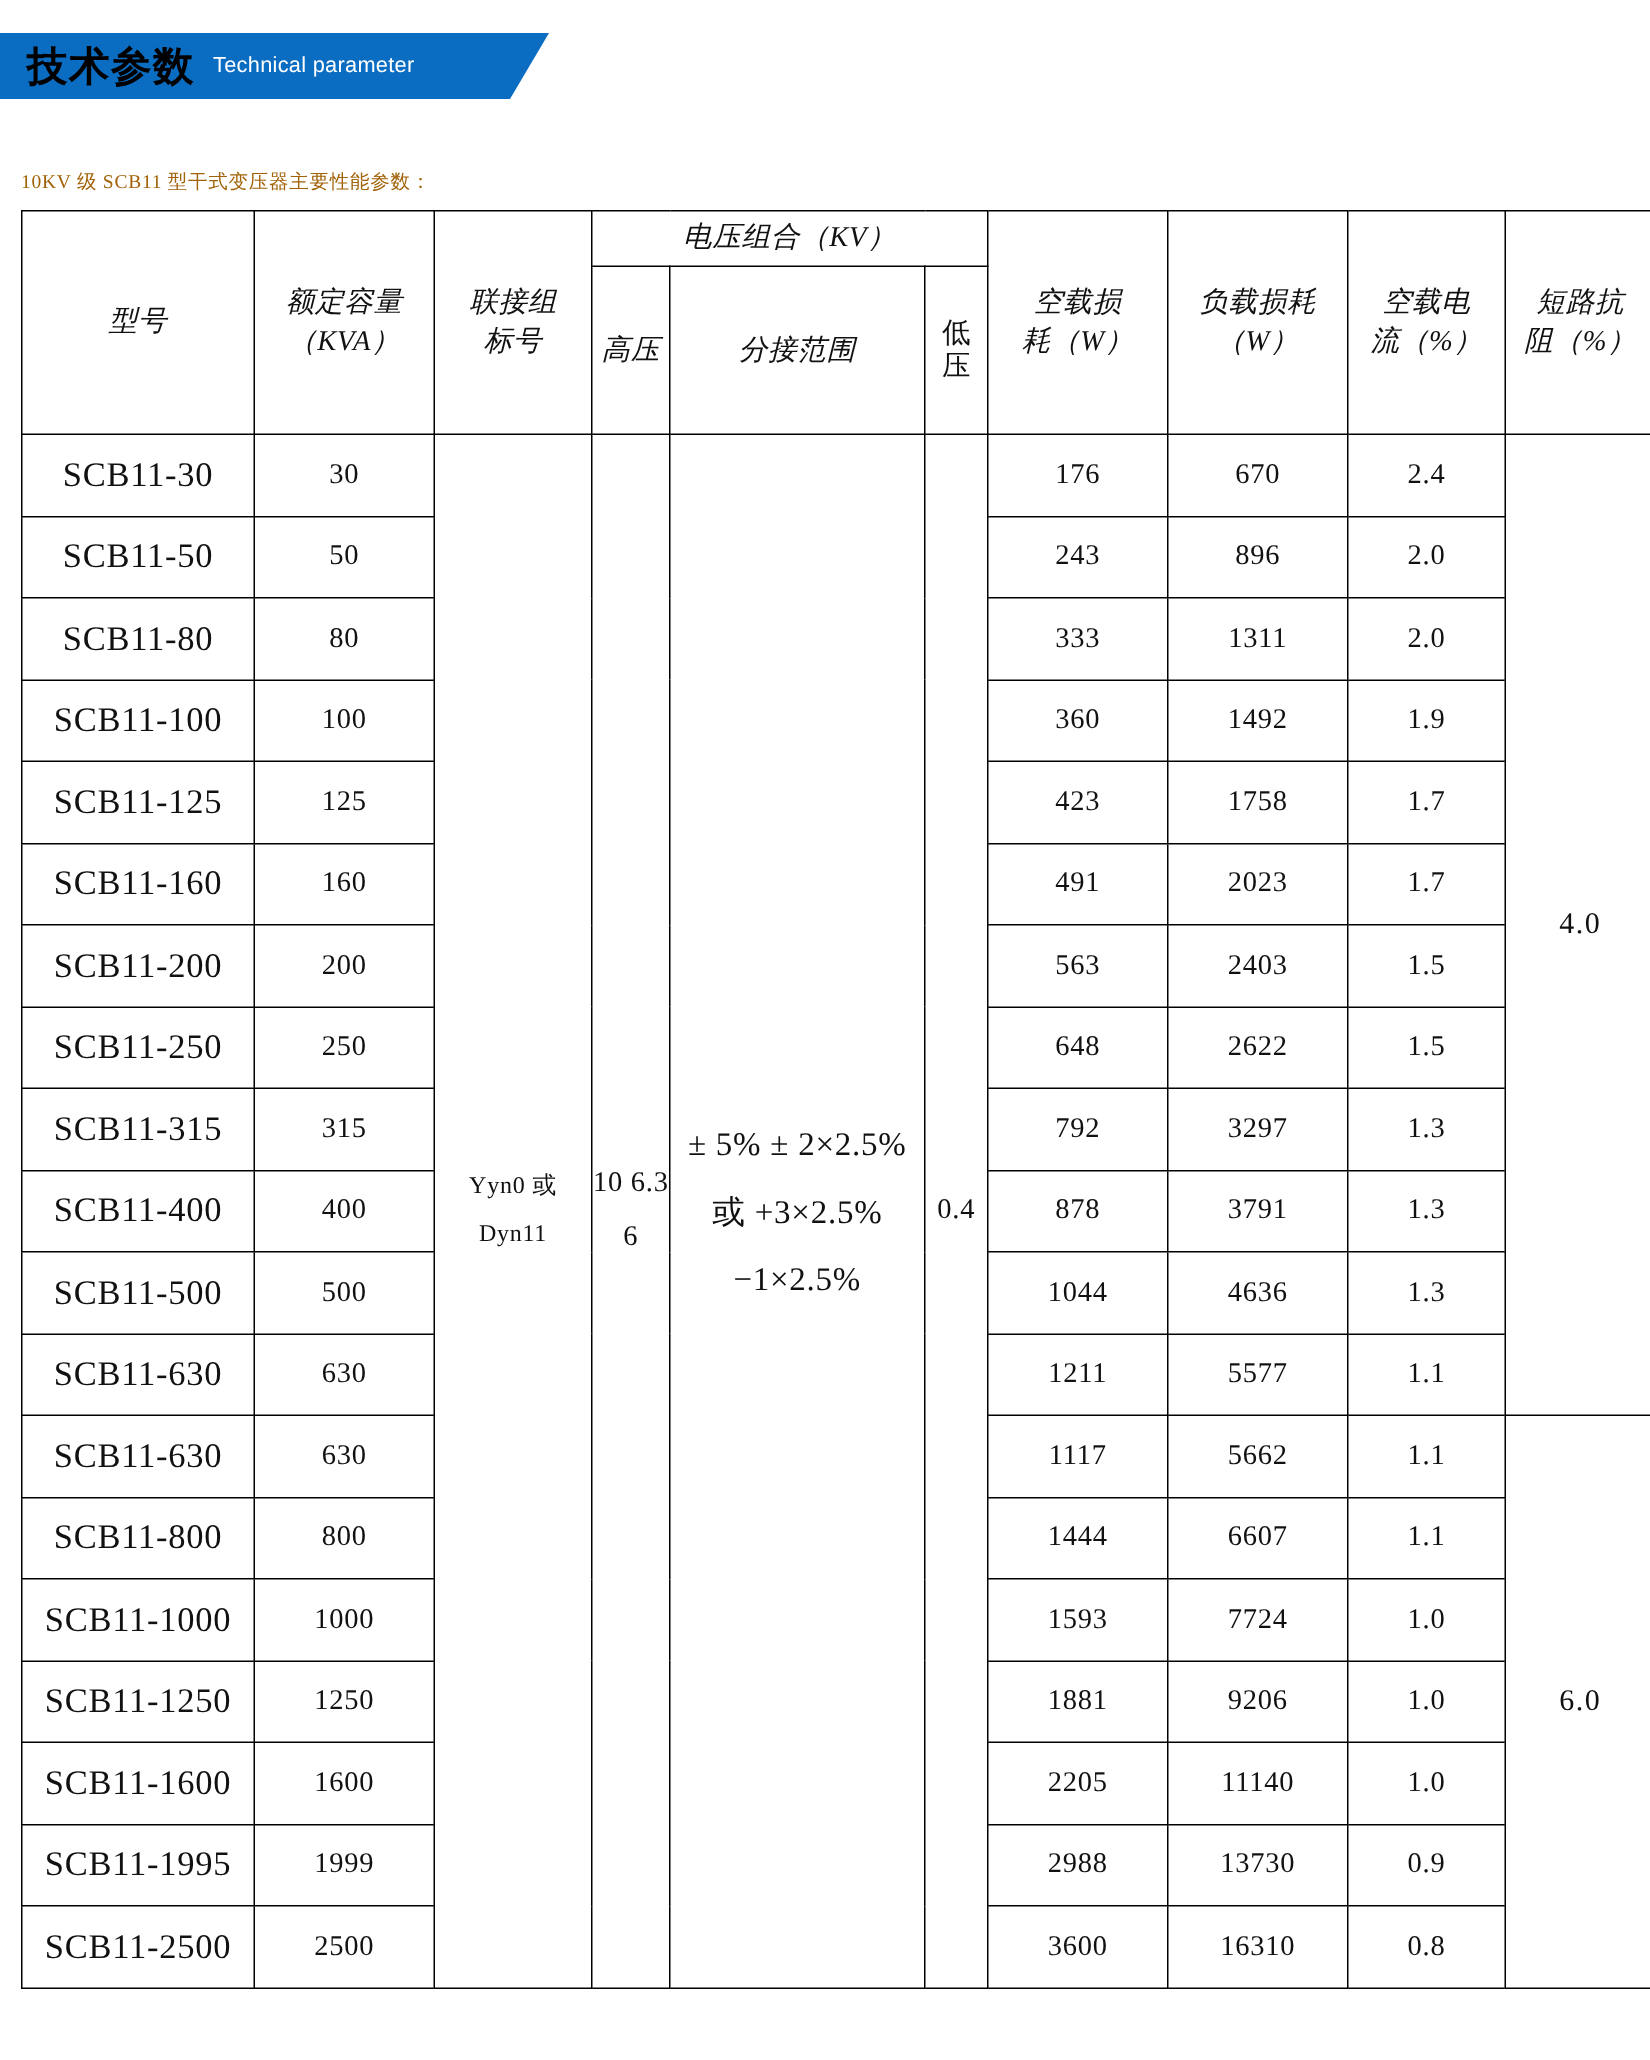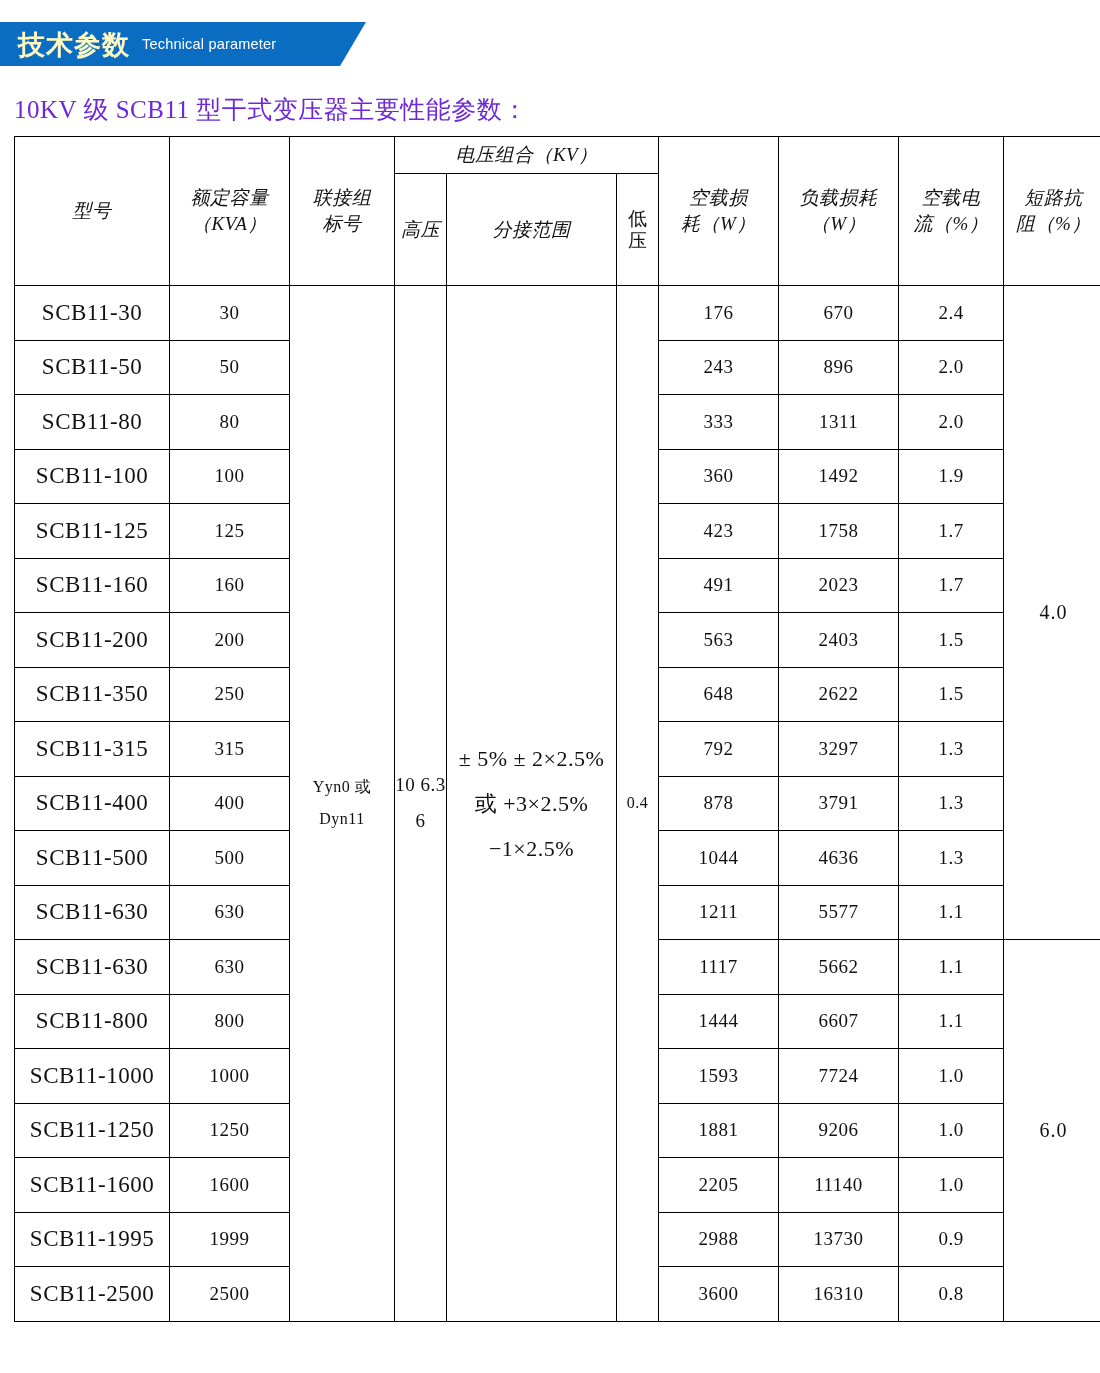--- a/index.html
+++ b/index.html
@@ -41,39 +41,39 @@
     top: 0;
     width: 0;
     height: 0;
     border-top: 44px solid #0a6dc2;
     border-right: 26px solid transparent;
   }
   .banner-cn {
     font-family: "DejaVu Sans", sans-serif;
     font-size: 27px;
     font-weight: bold;
-    color: #fef9c3;
+    color: #000000;
     letter-spacing: 1px;
     line-height: 1;
   }
   .banner-en {
     font-family: "Liberation Sans", sans-serif;
     font-size: 14.5px;
     color: #ffffff;
     margin-left: 12px;
     letter-spacing: 0.2px;
     white-space: nowrap;
   }
 
   
   .caption {
-    margin: 5px 0 10px 14px;
+    margin: 24px 0 10px 14px;
     font-family: "Liberation Serif", serif;
-    font-size: 25px;
-    color: #6d28d9;
+    font-size: 13px;
+    color: #a16207;
     letter-spacing: 0.5px;
   }
 
   
   .table-wrap {
     margin: 0 14px;
   }
   table.spec {
     border-collapse: collapse;
     width: 1072px;
@@ -122,21 +122,21 @@
   }
   td.tap {
     font-size: 22px;
     line-height: 2.05;
   }
   td.hv {
     font-size: 19px;
     line-height: 1.9;
   }
   td.lv {
-    font-size: 16px;
+    font-size: 19px;
   }
   td.imp {
     font-size: 20px;
     letter-spacing: 1px;
   }
   td.grp {
     font-size: 16px;
     line-height: 2.0;
   }
 
@@ -271,21 +271,21 @@
         <td>1.7</td>
       </tr>
       <tr class="brow">
         <td class="model">SCB11-200</td>
         <td>200</td>
         <td>563</td>
         <td>2403</td>
         <td>1.5</td>
       </tr>
       <tr class="brow">
-        <td class="model">SCB11-350</td>
+        <td class="model">SCB11-250</td>
         <td>250</td>
         <td>648</td>
         <td>2622</td>
         <td>1.5</td>
       </tr>
       <tr class="brow">
         <td class="model">SCB11-315</td>
         <td>315</td>
         <td>792</td>
         <td>3297</td>

